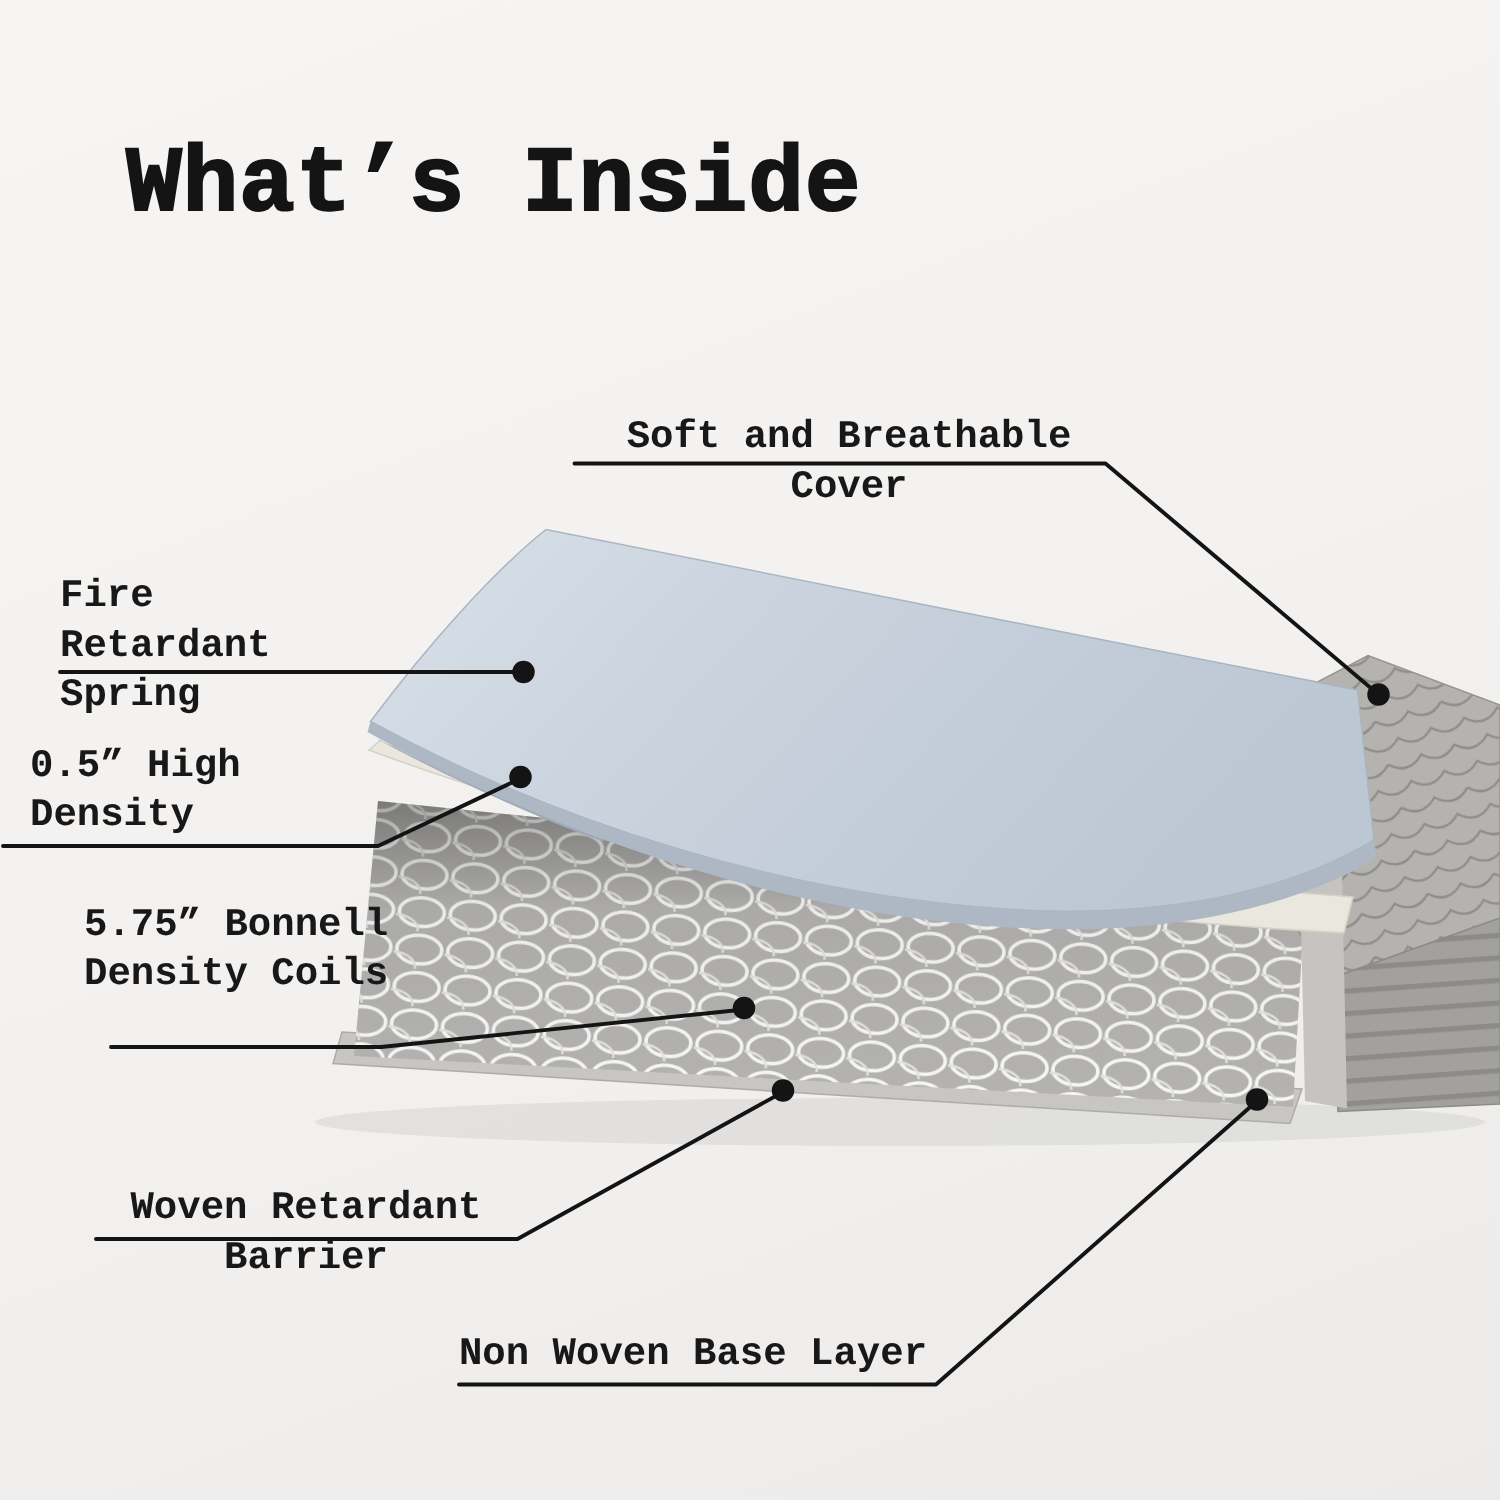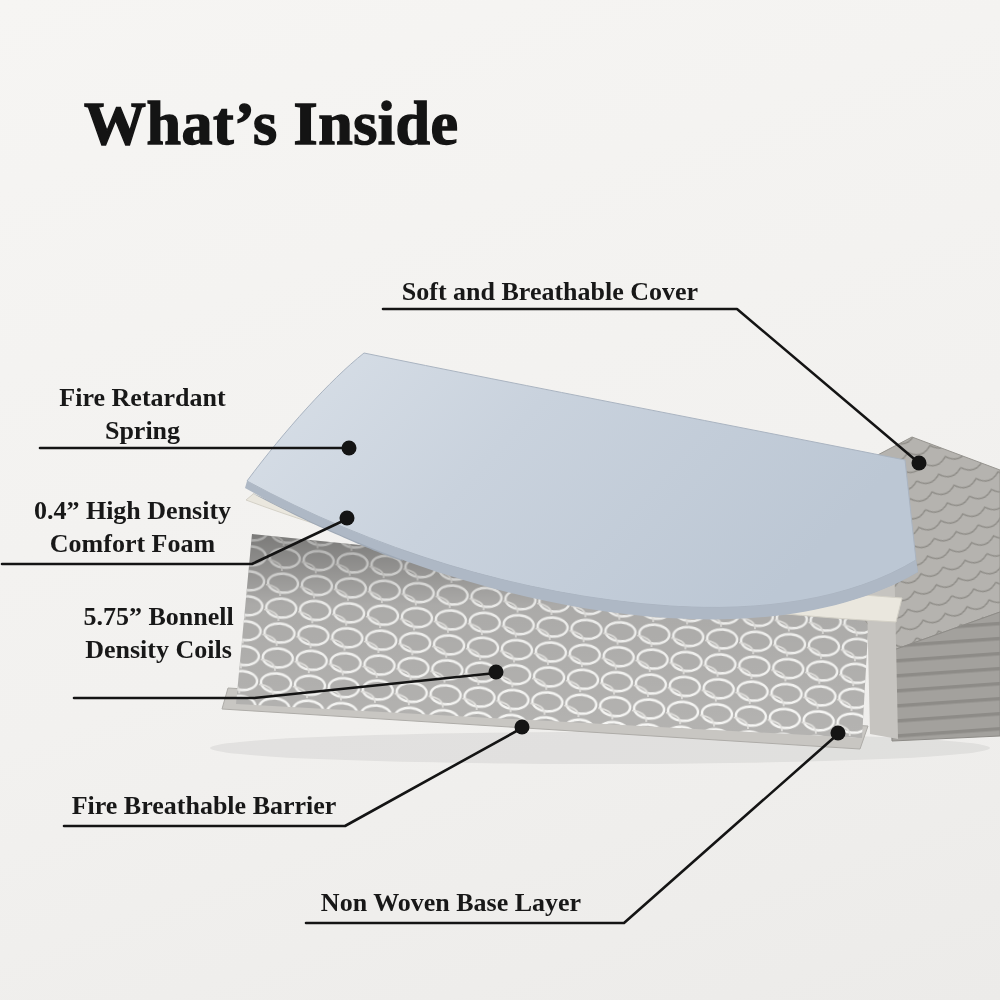--- a/index.html
+++ b/index.html
@@ -1,31 +1,31 @@
 <!DOCTYPE html>
 <html><head>
 <meta charset="utf-8">
 <style>
   html,body{margin:0;padding:0;background:#e9e8e6;}
   .canvas{
     position:relative;width:1000px;height:1000px;margin:0 auto;
     background:linear-gradient(160deg,#f6f5f3 0%,#f2f1ef 55%,#ecebe9 100%);
-    overflow:hidden;font-family:Liberation Serif, serif;
+    overflow:hidden;font-family:Liberation Mono, monospace;
   }
   .page-title{
     position:absolute;left:84px;top:88px;
     font-size:62px;font-weight:800;color:#141414;letter-spacing:0.5px;
     -webkit-text-stroke:1.4px #141414;
   }
   .illustration{position:absolute;left:0;top:0;width:1000px;height:1000px;}
   .callout{
     position:absolute;font-size:26px;font-weight:600;color:#181818;line-height:33px;
   }
   .ta-c{text-align:center;}
-  .ta-r{text-align:center;}
+  .ta-r{text-align:left;}
 </style>
 </head>
 <body>
 
 <div class="canvas">
 
   <svg class="illustration" viewBox="0 0 1000 1000" xmlns="http://www.w3.org/2000/svg">
     <defs>
       <linearGradient id="sheetGrad" x1="0" y1="0" x2="1" y2="0.35">
         <stop offset="0" stop-color="#d9e0e8"></stop>
@@ -97,34 +97,33 @@
       <circle cx="349" cy="448" r="7.5"></circle>
       <circle cx="347" cy="518" r="7.5"></circle>
       <circle cx="496" cy="672" r="7.5"></circle>
       <circle cx="522" cy="727" r="7.5"></circle>
       <circle cx="838" cy="733" r="7.5"></circle>
     </g>
   </svg>
 
   <div class="page-title">What’s Inside</div>
 
-  <div class="callout ta-c" style="left:373px;top:275px;width:354px;">Soft and Breathable Cover</div>
+  <div class="callout ta-c" style="left:389px;top:275px;width:354px;">Soft and Breathable Cover</div>
 
   <div class="callout ta-r" style="left:40px;top:381px;width:205px;">
     <div>Fire Retardant</div>
     <div>Spring</div>
   </div>
 
   <div class="callout ta-r" style="left:20px;top:494px;width:225px;">
-    <div>0.4” High Density</div>
-    <div>Comfort Foam</div>
+    <div>0.5” High Density</div>
   </div>
 
   <div class="callout ta-r" style="left:56px;top:600px;width:205px;">
     <div>5.75” Bonnell</div>
     <div>Density Coils</div>
   </div>
 
-  <div class="callout ta-c" style="left:63px;top:789px;width:282px;">Fire Breathable Barrier</div>
+  <div class="callout ta-c" style="left:63px;top:789px;width:282px;">Woven Retardant Barrier</div>
 
-  <div class="callout ta-c" style="left:292px;top:886px;width:318px;">Non Woven Base Layer</div>
+  <div class="callout ta-c" style="left:303px;top:886px;width:318px;">Non Woven Base Layer</div>
 
 </div>
 
 </body></html>

